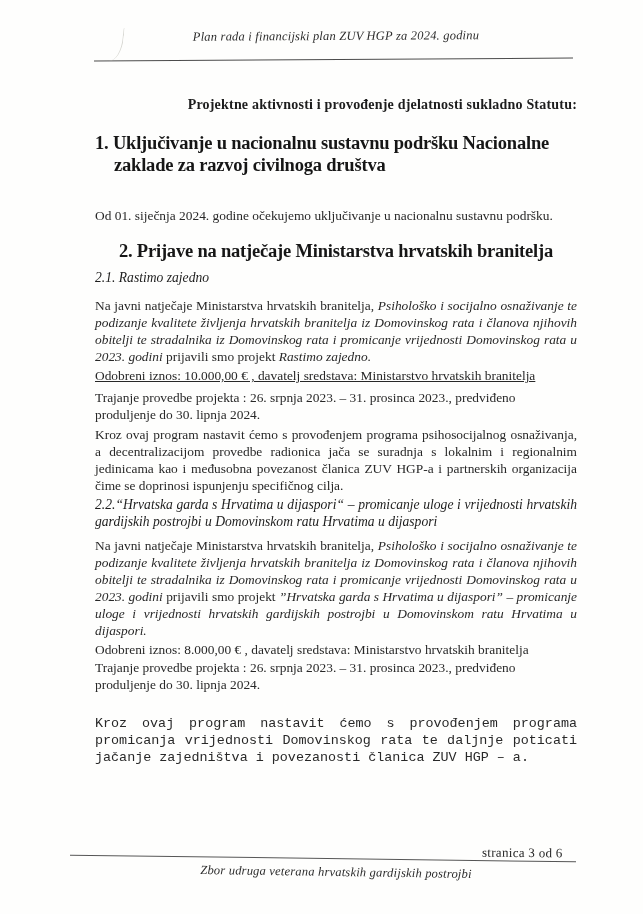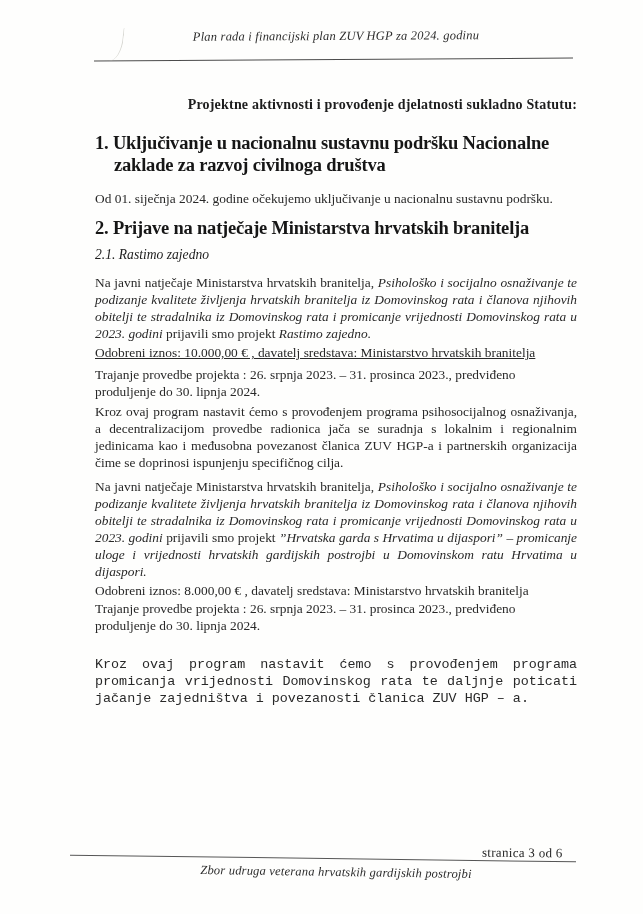--- a/index.html
+++ b/index.html
@@ -34,31 +34,31 @@
   }
   .intro {
     margin:0; font-weight:bold; font-size:14px; line-height:18px;
     letter-spacing:0.2px; color:#1d1d1d;text-align:right;
   }
   .h-sec {
     margin:18px 0 0 0; font-size:18.5px; font-weight:bold; line-height:22px;
     letter-spacing:-0.2px; color:#161616;
     text-indent:-19px; padding-left:19px;
   }
-  .h-sec.second { margin-top:10px; }
+  .h-sec.second { margin-top:16px;text-align:center; }
   .h-sub {
     margin:7px 0 0 0; font-size:13.6px; font-weight:normal; font-style:italic;
     line-height:17px; color:#1d1d1d;
   }
   .h-sub.wrap2 { margin-top:2px; text-align:justify; }
   .body-p {
     margin:11px 0 0 0; font-size:13.4px; line-height:17px; color:#282828;
   }
   .just { text-align:justify; }
-  .mt-od { margin-top:14px; }
+  .mt-od { margin-top:31px; }
   .mt-amount  { margin-top:2px;text-decoration:underline; }
   .mt-dur     { margin-top:5px; }
   .mt-desc    { margin-top:3px; }
   .mt-p2      { margin-top:7px; }
   .mt-amount2 { margin-top:2px; }
   .mt-dur2    { margin-top:1px; }
   .mt-desc2   { margin-top:22px;font-family:Liberation Mono, monospace; }
   .it { font-style:italic; }
   
   .footer-page {
@@ -97,20 +97,21 @@
     <h3 class="h-sub">2.1. Rastimo zajedno</h3>
 
     <p class="body-p just"><span>Na javni natječaje Ministarstva hrvatskih branitelja, </span><span class="it">Psihološko i socijalno osnaživanje te podizanje kvalitete življenja hrvatskih branitelja iz Domovinskog rata i članova njihovih obitelji te stradalnika iz Domovinskog rata i promicanje vrijednosti Domovinskog rata u 2023. godini </span><span>prijavili smo projekt </span><span class="it">Rastimo zajedno.</span></p>
 
     <p class="body-p mt-amount">Odobreni iznos: 10.000,00 € , davatelj sredstava: Ministarstvo hrvatskih branitelja</p>
 
     <p class="body-p mt-dur">Trajanje provedbe projekta : 26. srpnja 2023. – 31. prosinca 2023., predviđeno produljenje do 30. lipnja 2024.</p>
 
     <p class="body-p just mt-desc">Kroz ovaj program nastavit ćemo s provođenjem programa psihosocijalnog osnaživanja, a decentralizacijom provedbe radionica jača se suradnja s lokalnim i regionalnim jedinicama kao i međusobna povezanost članica ZUV HGP-a i partnerskih organizacija čime se doprinosi ispunjenju specifičnog cilja.</p>
 
+    <h3 class="h-sub wrap2">2.2.“Hrvatska garda s Hrvatima u dijaspori“ – promicanje uloge i vrijednosti hrvatskih gardijskih postrojbi u Domovinskom ratu Hrvatima u dijaspori</h3>
 
     <p class="body-p just mt-p2"><span>Na javni natječaje Ministarstva hrvatskih branitelja, </span><span class="it">Psihološko i socijalno osnaživanje te podizanje kvalitete življenja hrvatskih branitelja iz Domovinskog rata i članova njihovih obitelji te stradalnika iz Domovinskog rata i promicanje vrijednosti Domovinskog rata u 2023. godini </span><span>prijavili smo projekt </span><span class="it">”Hrvatska garda s Hrvatima u dijaspori” – promicanje uloge i vrijednosti hrvatskih gardijskih postrojbi u Domovinskom ratu Hrvatima u dijaspori.</span></p>
 
     <p class="body-p mt-amount2">Odobreni iznos: 8.000,00 € , davatelj sredstava: Ministarstvo hrvatskih branitelja</p>
 
     <p class="body-p mt-dur2">Trajanje provedbe projekta : 26. srpnja 2023. – 31. prosinca 2023., predviđeno produljenje do 30. lipnja 2024.</p>
 
     <p class="body-p just mt-desc2">Kroz ovaj program nastavit ćemo s provođenjem programa promicanja vrijednosti Domovinskog rata te daljnje poticati jačanje zajedništva i povezanosti članica ZUV HGP – a.</p>
 
   </div>

